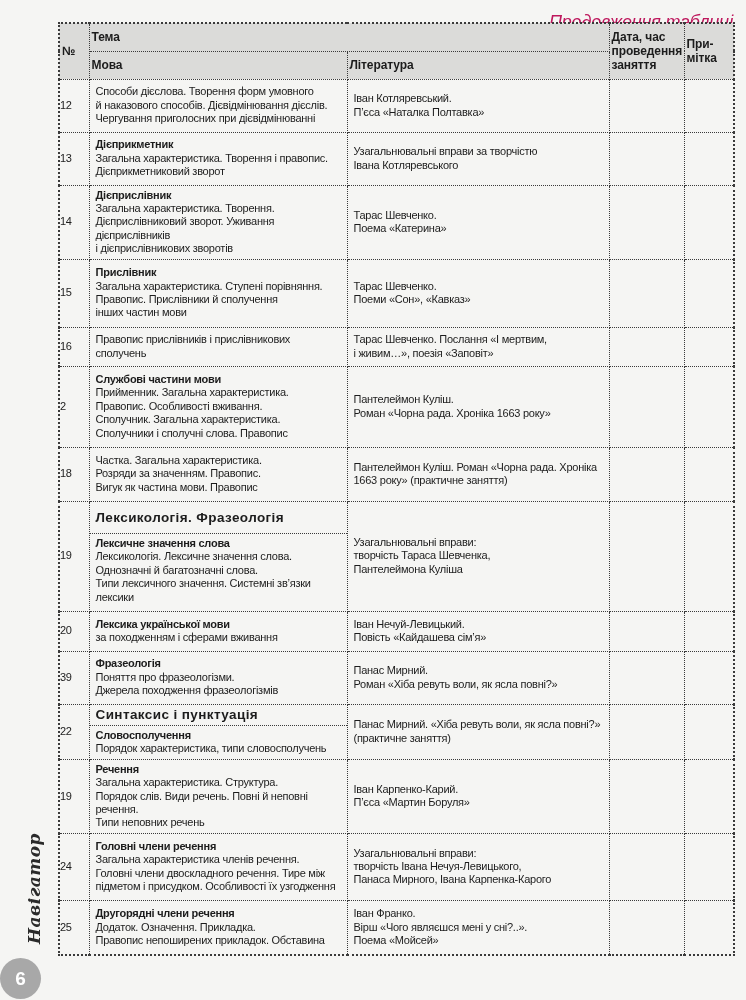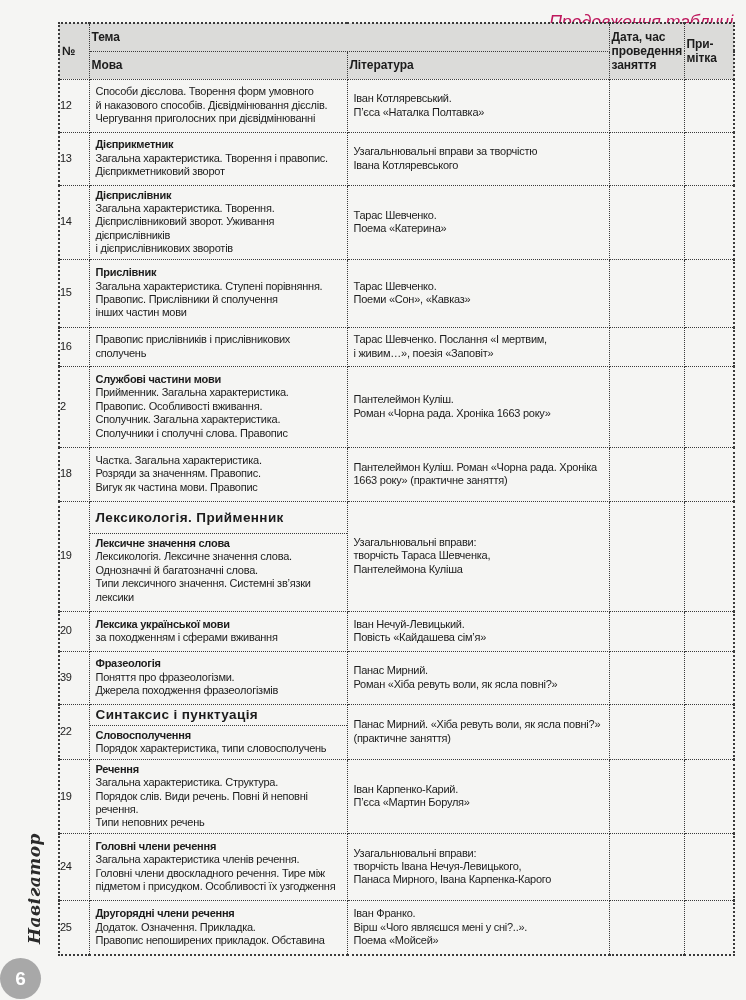--- a/index.html
+++ b/index.html
@@ -245,21 +245,21 @@
           <span class="txt">Пантелеймон Куліш. Роман «Чорна рада. Хроніка
 1663 року» (практичне заняття)</span>
         </td>
       <td></td>
       <td></td>
     </tr>
 
     <tr style="height:110px">
       <td class="num">19</td>
       <td class="mova has-section">
-        <span class="section-head">Лексикологія. Прийменник</span>
+        <span class="section-head">Лексикологія. Фразеологія</span>
         <span class="section-body">
             <span class="title">Лексичне значення слова</span>
             <span class="txt">Лексикологія. Лексичне значення слова.
 Однозначні й багатозначні слова.
 Типи лексичного значення. Системні зв’язки лексики</span>
           </span>
       </td>
       <td class="lit">
           <span class="txt">Узагальнювальні вправи:
 творчість Тараса Шевченка,

